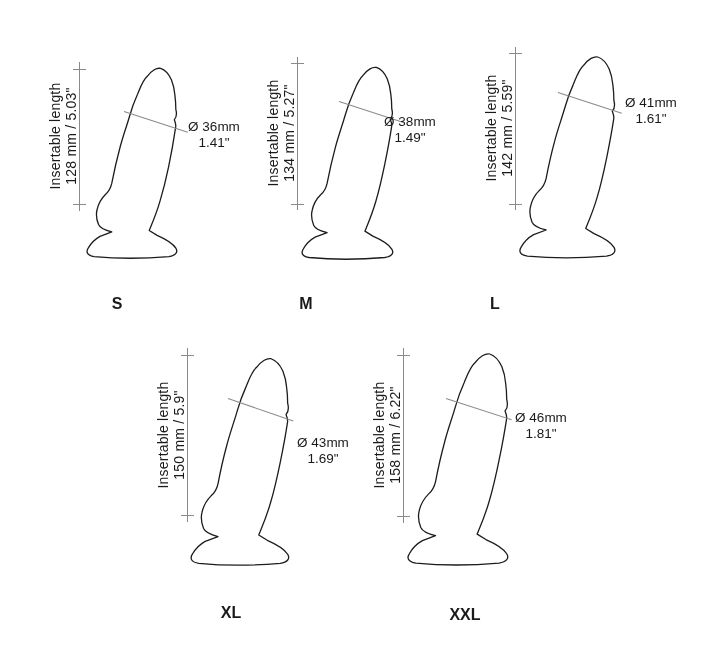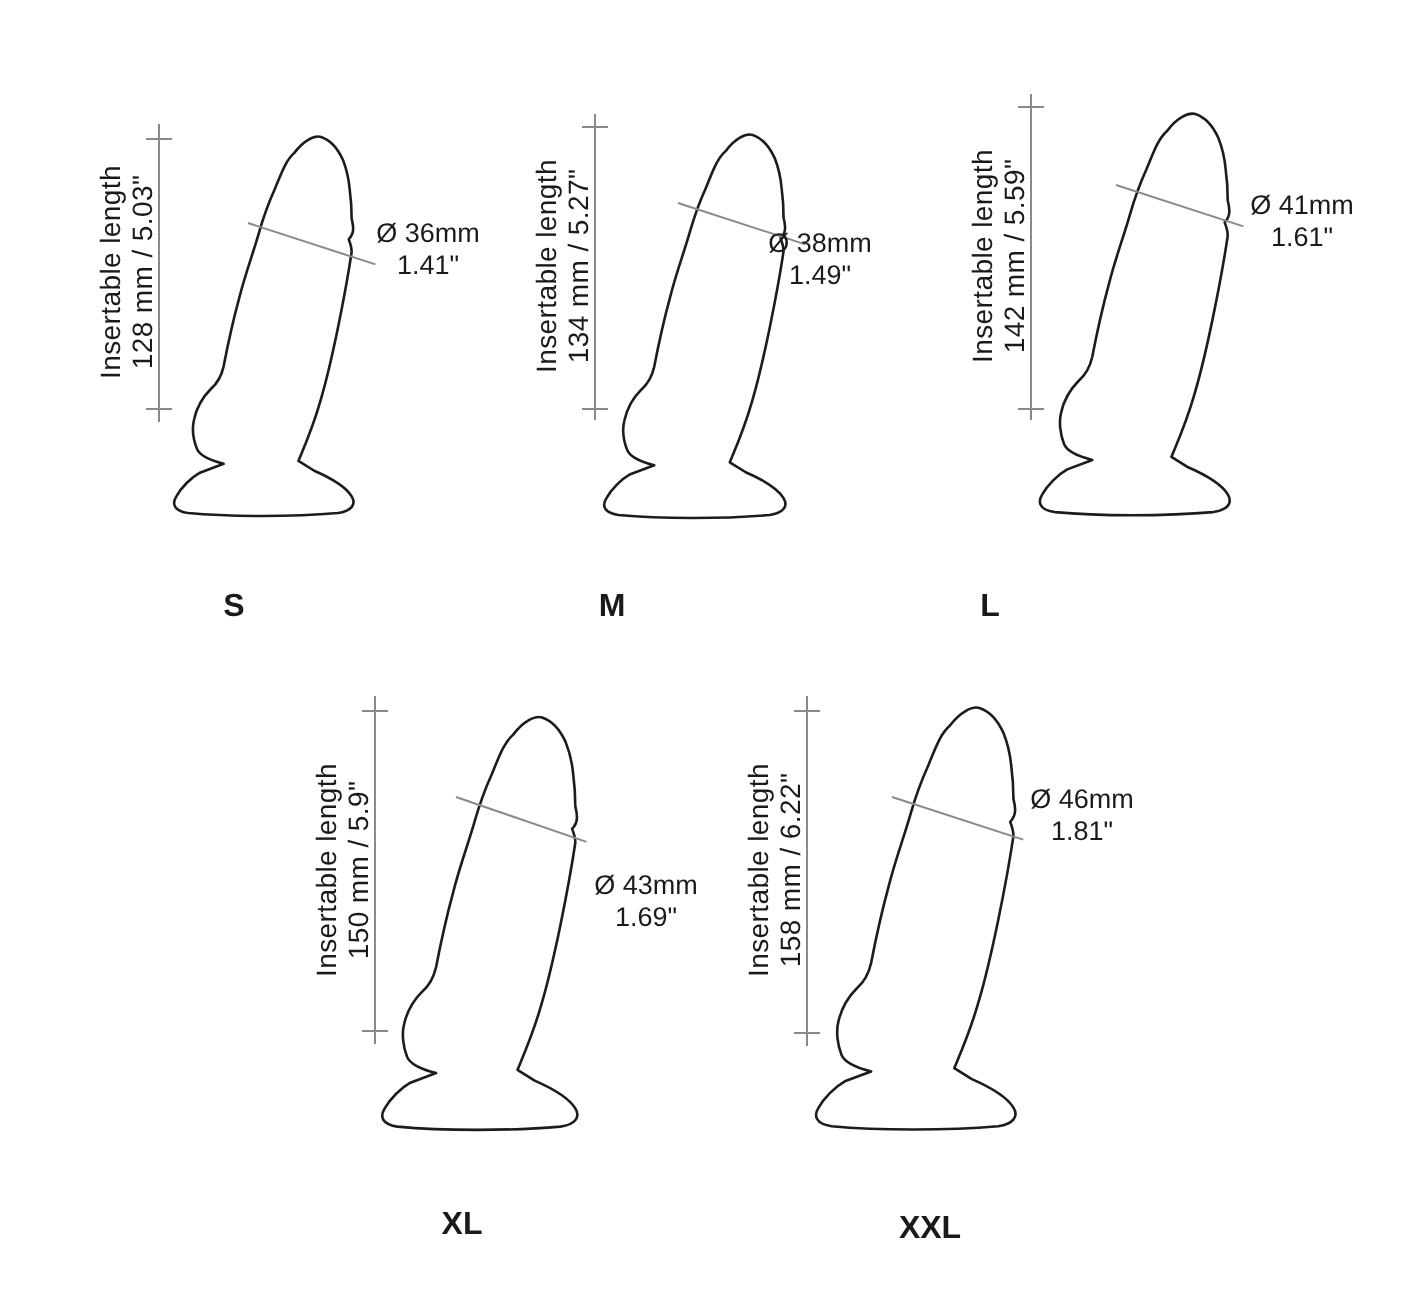--- a/index.html
+++ b/index.html
@@ -59,21 +59,21 @@
     <div class="tick" style="left:73px;top:69px"></div>
     <div class="tick" style="left:73px;top:204px"></div>
     <div class="rot" style="left:-12px;top:120px">
       <div>Insertable length</div>
       <div>128 mm / 5.03"</div>
     </div>
     <svg class="outline-svg" style="left:85px;top:65px" width="94" height="194" viewBox="0 0 95 197">
         <use href="#product-shape"></use>
       </svg>
     <div class="diag" style="left:124px;top:111px;width:67px;transform:rotate(18deg)"></div>
-    <div class="diatext" style="left:183px;top:109px">
+    <div class="diatext" style="left:183px;top:119px">
       <div>Ø 36mm</div>
       <div>1.41"</div>
     </div>
     <div class="sizelabel" style="left:95px;top:295px">S</div>
   </div>
 
   <div class="fig">
     <div class="vline" style="left:297px;top:57px;height:153px"></div>
     <div class="tick" style="left:291px;top:63px"></div>
     <div class="tick" style="left:291px;top:204px"></div>
@@ -135,20 +135,20 @@
     <div class="tick" style="left:397px;top:355px"></div>
     <div class="tick" style="left:397px;top:516px"></div>
     <div class="rot" style="left:312px;top:419px">
       <div>Insertable length</div>
       <div>158 mm / 6.22"</div>
     </div>
     <svg class="outline-svg" style="left:406px;top:350px" width="104" height="216" viewBox="0 0 95 197">
         <use href="#product-shape"></use>
       </svg>
     <div class="diag" style="left:446px;top:398px;width:69px;transform:rotate(18deg)"></div>
-    <div class="diatext" style="left:510px;top:392px">
+    <div class="diatext" style="left:510px;top:410px">
       <div>Ø 46mm</div>
       <div>1.81"</div>
     </div>
     <div class="sizelabel" style="left:443px;top:606px">XXL</div>
   </div>
 
 </div>
 
 </body></html>

